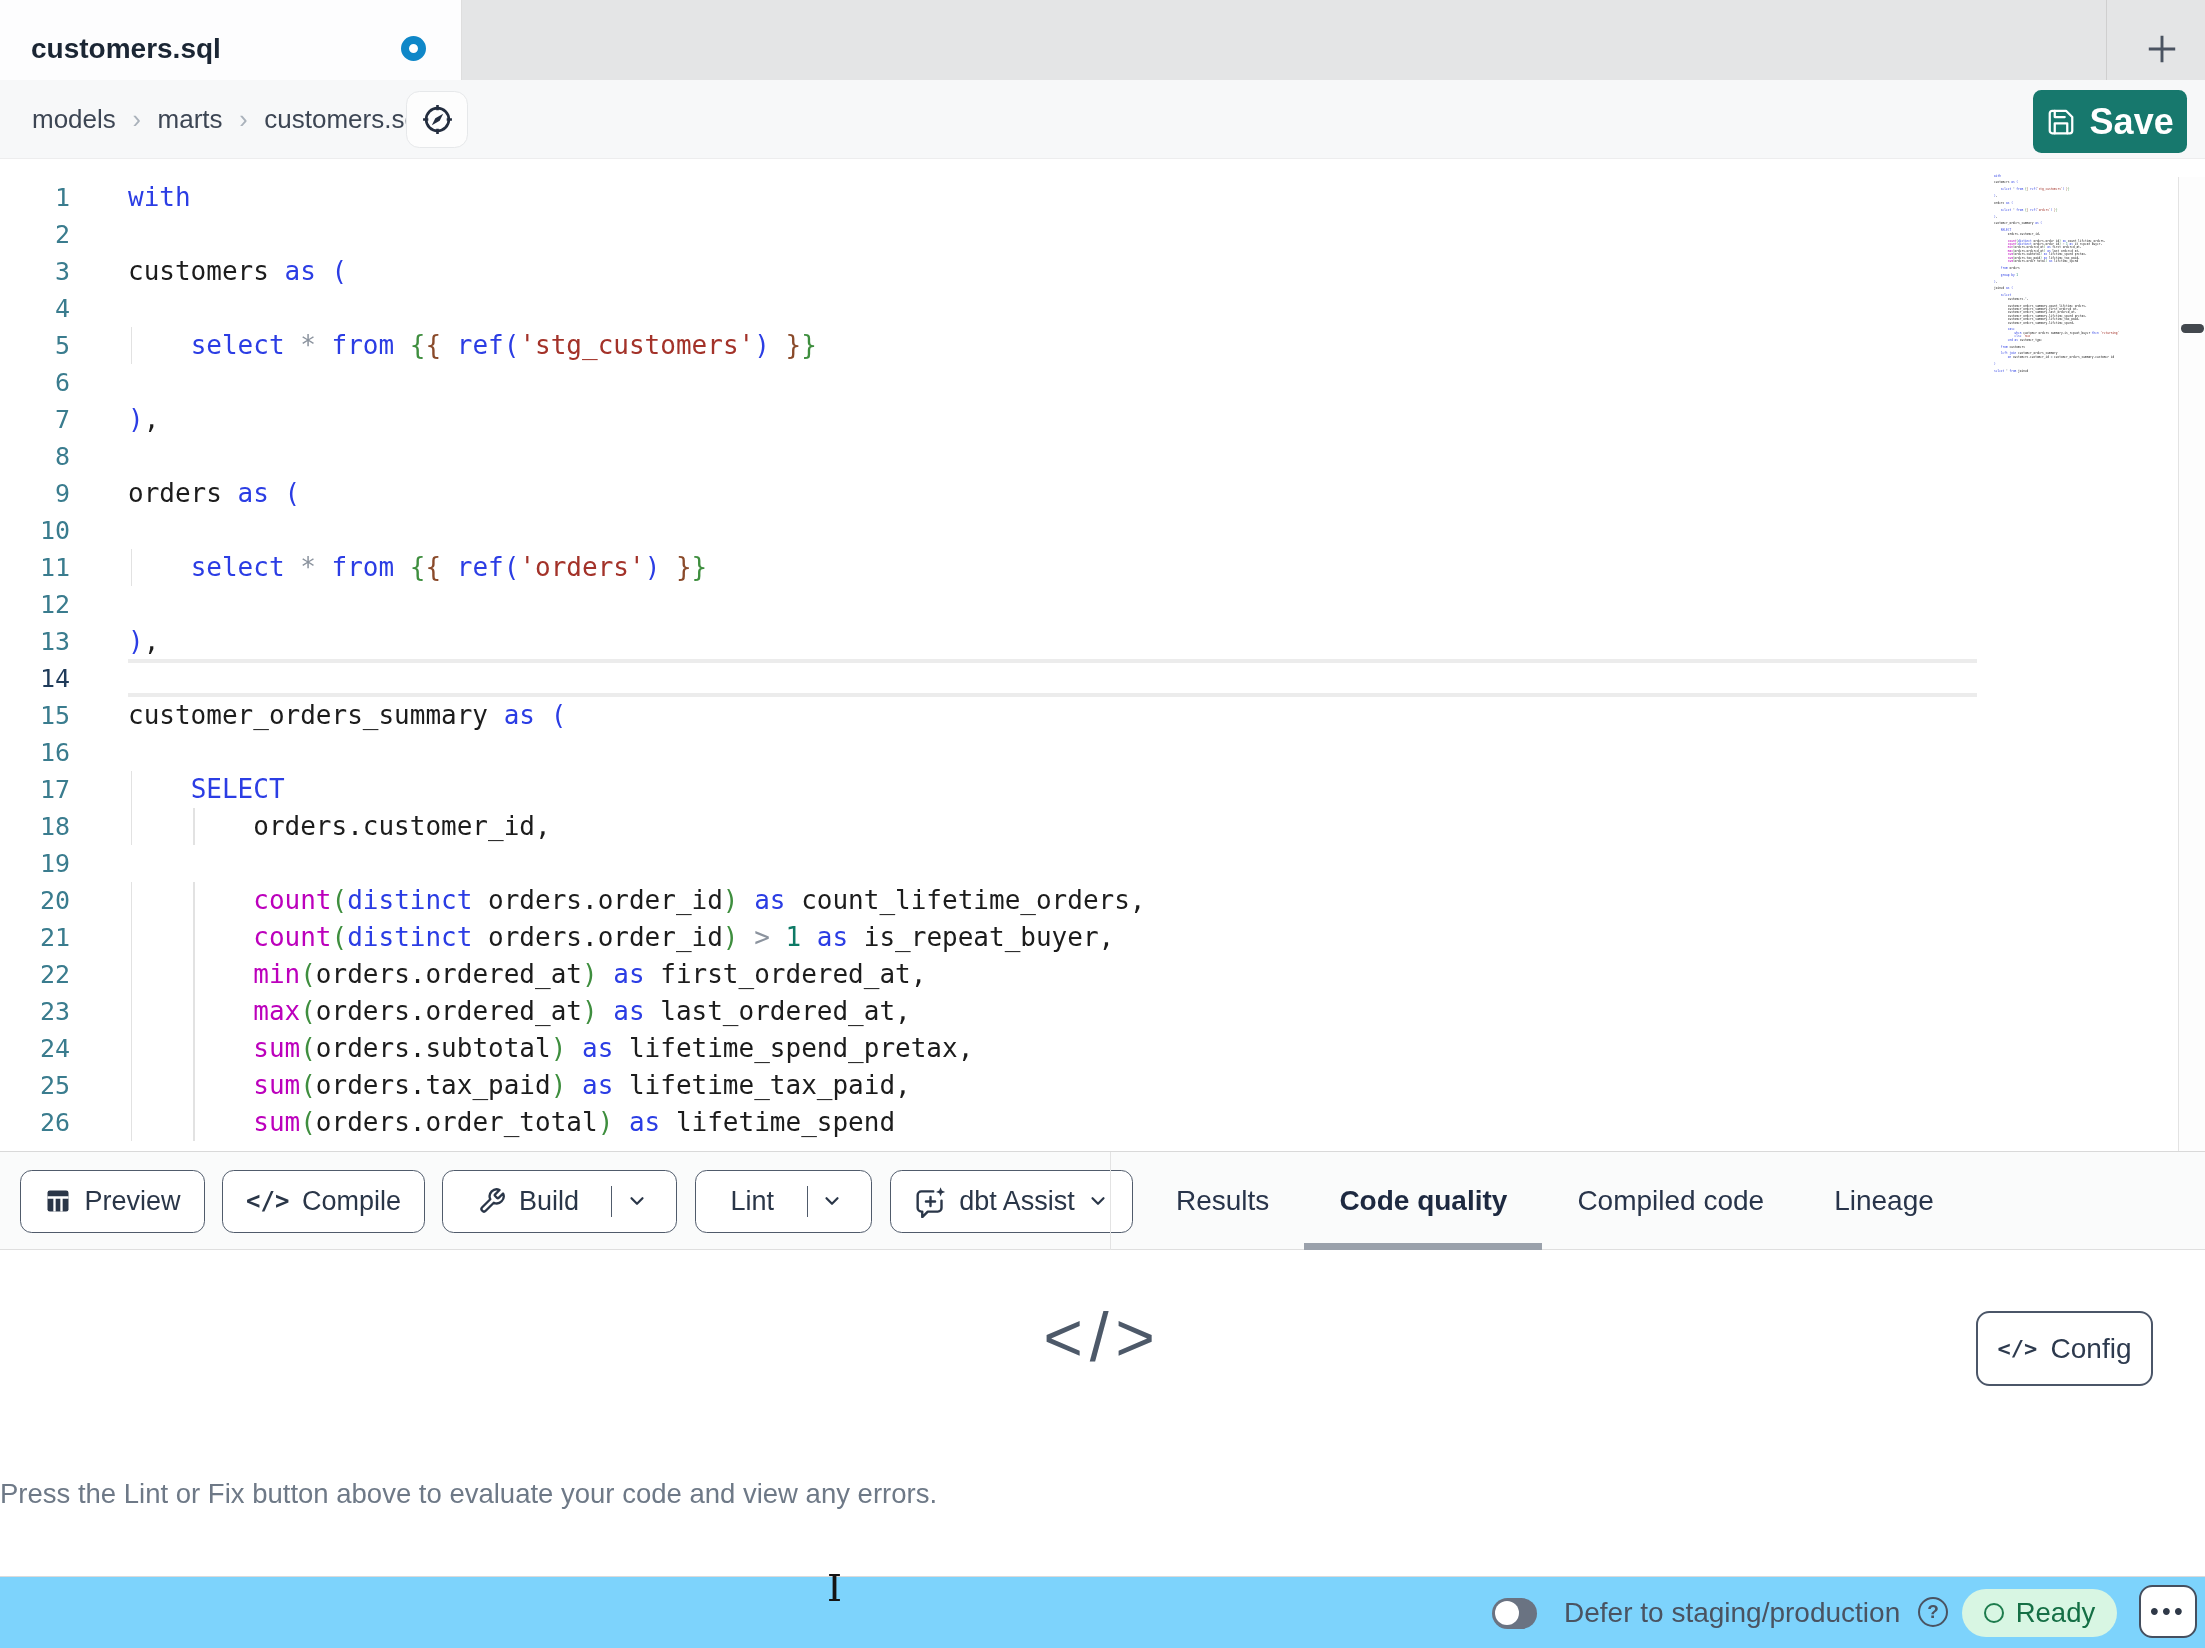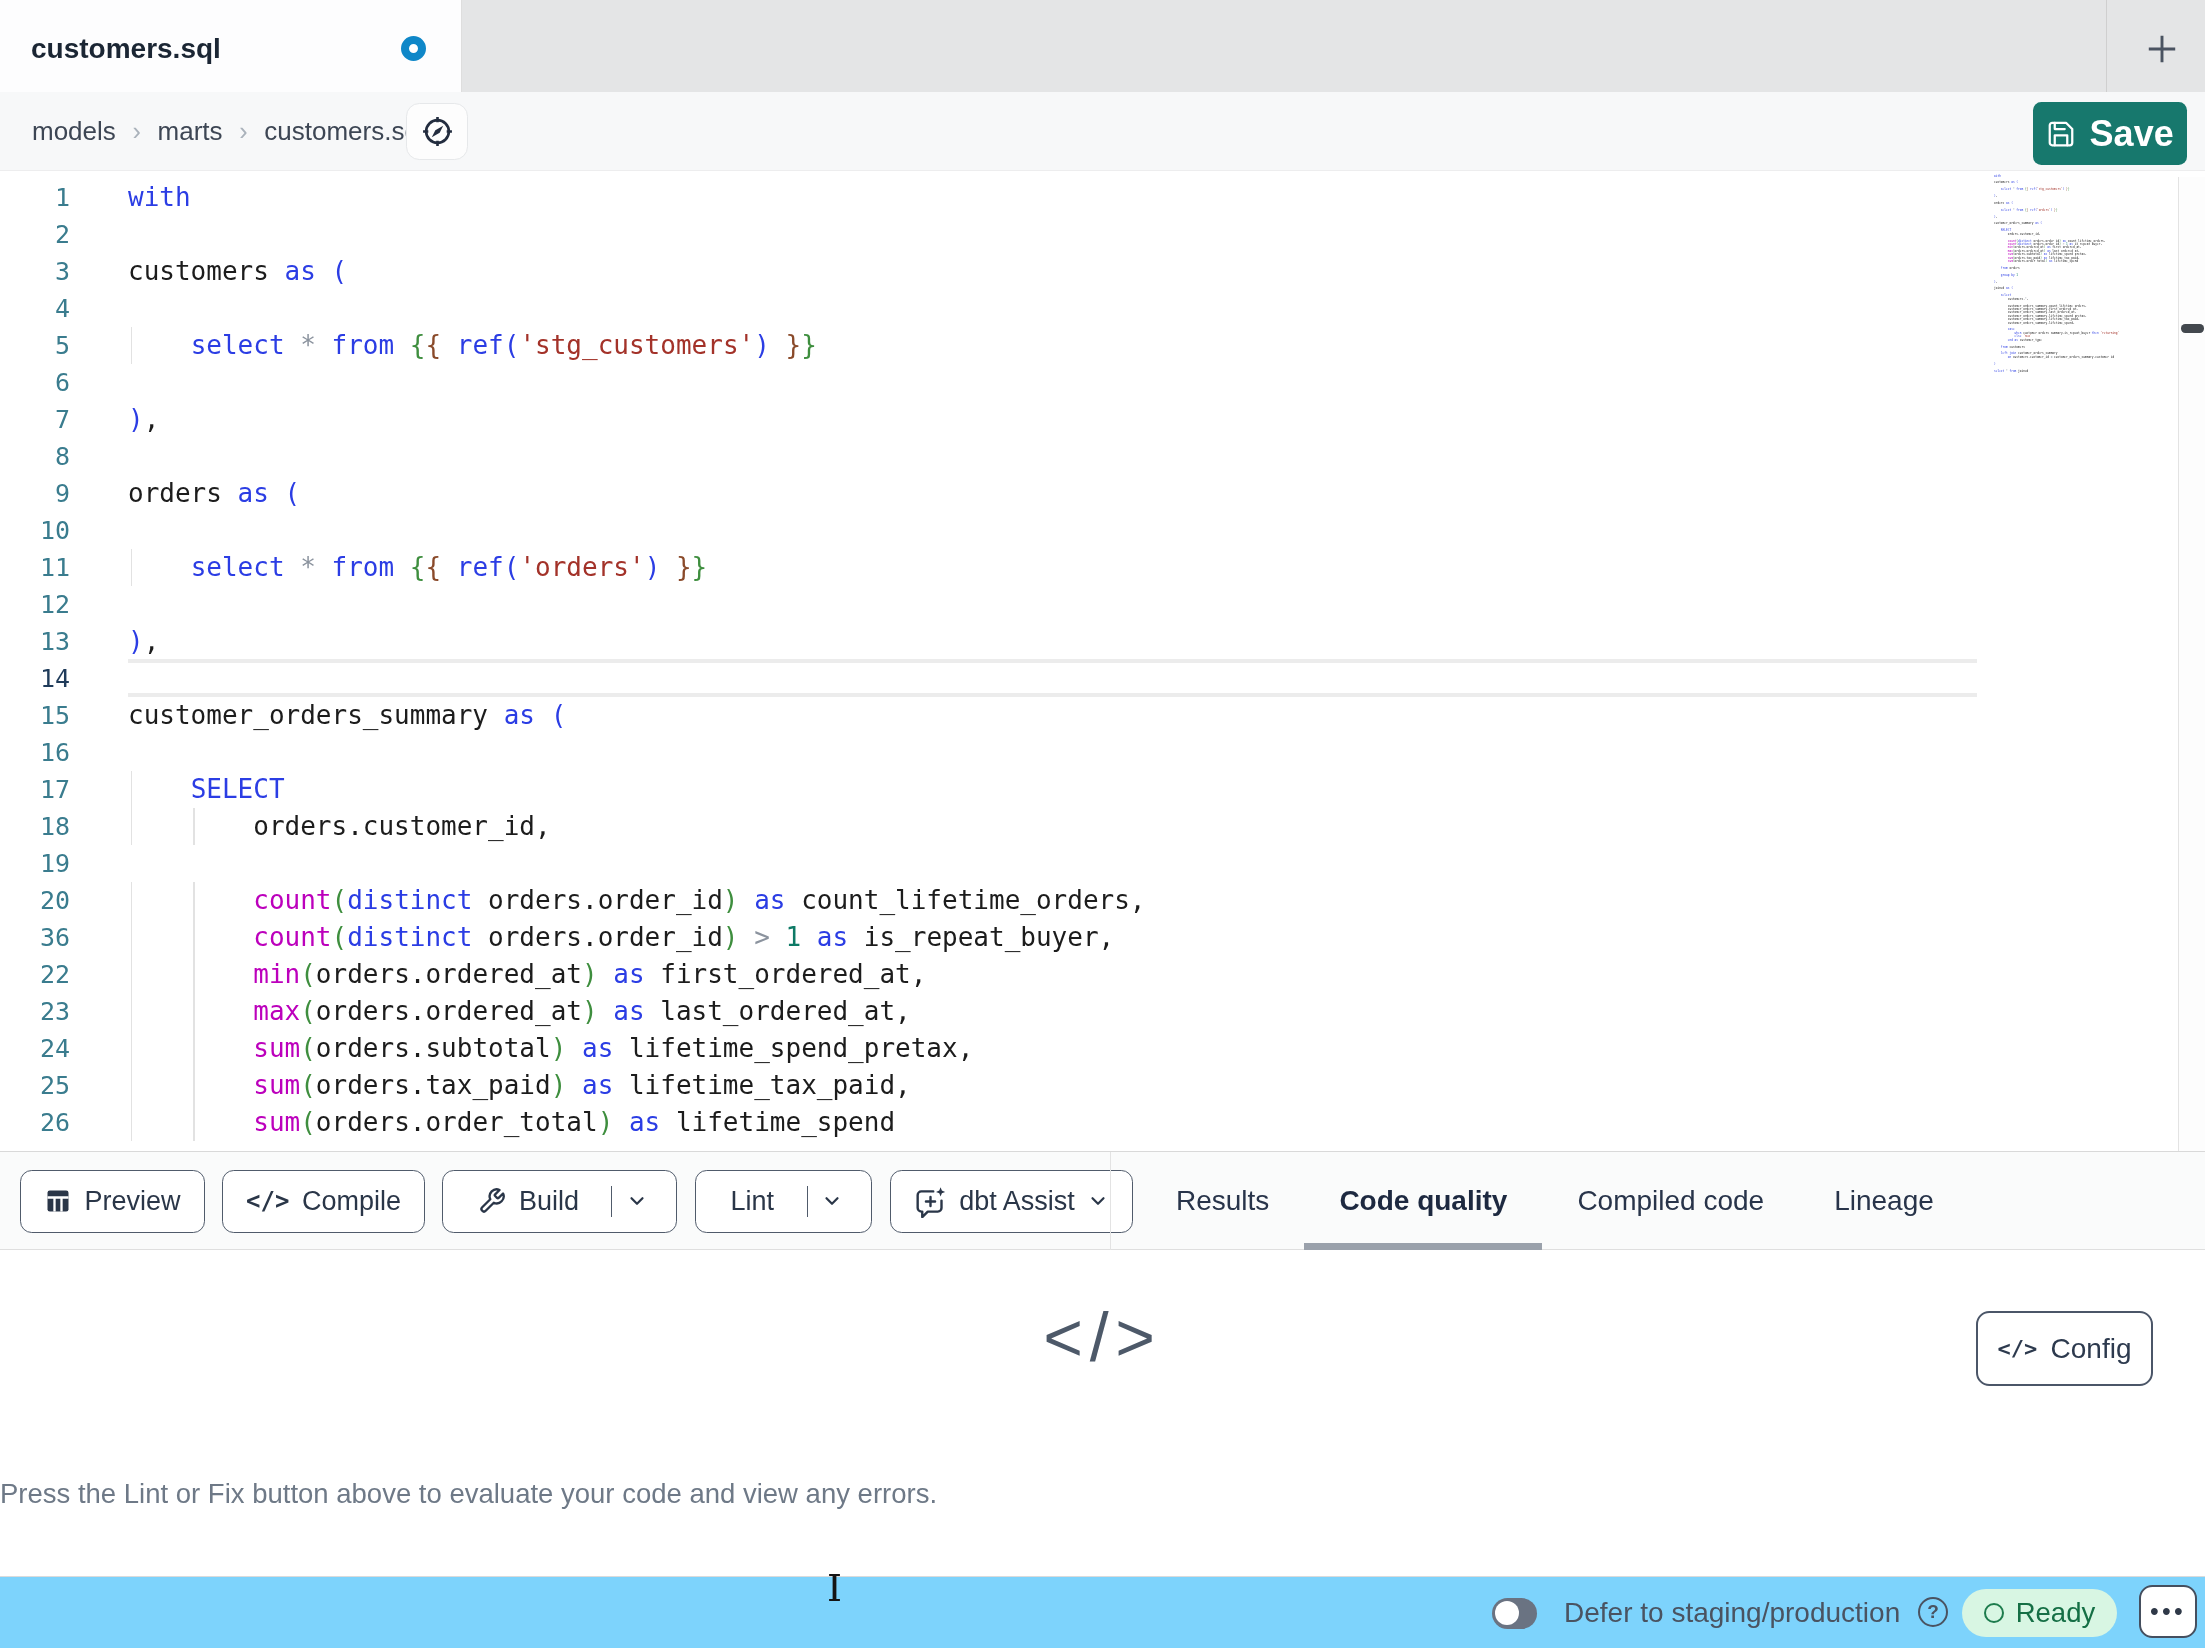--- a/index.html
+++ b/index.html
@@ -8,21 +8,21 @@
 
   
   .tabstrip{position:absolute;left:0;top:0;width:2205px;height:97px;background:#e4e5e6;border-bottom:0.8px solid #dcdcdc;box-sizing:border-box;}
   .tab{position:absolute;left:0;top:0;width:462px;height:97px;background:#fdfdfe;border-right:0.8px solid #dedede;box-sizing:border-box;display:flex;align-items:center;justify-content:space-between;padding:0 35px 0 31px;cursor:pointer;}
   .tab-label{font-size:28px;font-weight:700;color:#1b2634;}
   .unsaved-dot{width:25px;height:25px;border-radius:50%;border:8.3px solid #0f87c8;background:#ffffff;box-sizing:border-box;}
   .ts-divider{position:absolute;left:2106px;top:0;width:0.8px;height:96px;background:#cfcfcf;}
   .new-tab{position:absolute;left:2134px;top:21px;width:55px;height:55px;background:none;border:none;display:flex;align-items:center;justify-content:center;cursor:pointer;padding:0;}
 
   
-  .crumbrow{position:absolute;left:0;top:92px;width:2205px;height:79px;background:#f7f8f9;border-bottom:0.8px solid #ededee;box-sizing:border-box;}
+  .crumbrow{position:absolute;left:0;top:80px;width:2205px;height:79px;background:#f7f8f9;border-bottom:0.8px solid #ededee;box-sizing:border-box;}
   .crumbs{position:absolute;left:32px;top:0;height:79px;display:flex;align-items:center;gap:16.7px;}
   .crumb{font-size:26px;color:#3d4654;cursor:pointer;}
   .crumb-sep{color:#aab2bb;font-size:25px;}
   .compass-btn{position:absolute;left:406px;top:11px;width:62px;height:57px;border:0.8px solid #e6e8ea;border-radius:13.3px;background:#fdfdfd;display:flex;align-items:center;justify-content:center;cursor:pointer;}
   .save-btn{position:absolute;left:2033px;top:10px;width:154px;height:63px;background:#17786d;border:none;border-radius:8.3px;color:#ffffff;font-size:36px;font-weight:600;font-family:inherit;display:flex;align-items:center;justify-content:center;gap:13.3px;cursor:pointer;}
 
   
   .editor{position:absolute;left:0;top:177px;width:2205px;height:974px;background:#ffffff;overflow:hidden;}
   #code-lines{position:absolute;left:0;top:1.7px;right:0;}
   .code-row{position:relative;height:37px;font-family:"DejaVu Sans Mono",monospace;}
@@ -202,21 +202,21 @@
         </div>
         <div class="code-row">
           <div class="ln">19</div>
           <div class="code-content"><span class="guide" style="left: 2.5px;"></span><span class="guide" style="left: 65px;"></span></div>
         </div>
         <div class="code-row">
           <div class="ln">20</div>
           <div class="code-content"><span class="guide" style="left: 2.5px;"></span><span class="guide" style="left: 65px;"></span><span class="tk-txt">        </span><span class="tk-fn">count</span><span class="tk-pg">(</span><span class="tk-kw">distinct</span><span class="tk-txt"> orders.order_id</span><span class="tk-pg">)</span><span class="tk-txt"> </span><span class="tk-kw">as</span><span class="tk-txt"> count_lifetime_orders,</span></div>
         </div>
         <div class="code-row">
-          <div class="ln">36</div>
+          <div class="ln">21</div>
           <div class="code-content"><span class="guide" style="left: 2.5px;"></span><span class="guide" style="left: 65px;"></span><span class="tk-txt">        </span><span class="tk-fn">count</span><span class="tk-pg">(</span><span class="tk-kw">distinct</span><span class="tk-txt"> orders.order_id</span><span class="tk-pg">)</span><span class="tk-txt"> </span><span class="tk-op">&gt;</span><span class="tk-txt"> </span><span class="tk-num">1</span><span class="tk-txt"> </span><span class="tk-kw">as</span><span class="tk-txt"> is_repeat_buyer,</span></div>
         </div>
         <div class="code-row">
           <div class="ln">22</div>
           <div class="code-content"><span class="guide" style="left: 2.5px;"></span><span class="guide" style="left: 65px;"></span><span class="tk-txt">        </span><span class="tk-fn">min</span><span class="tk-pg">(</span><span class="tk-txt">orders.ordered_at</span><span class="tk-pg">)</span><span class="tk-txt"> </span><span class="tk-kw">as</span><span class="tk-txt"> first_ordered_at,</span></div>
         </div>
         <div class="code-row">
           <div class="ln">23</div>
           <div class="code-content"><span class="guide" style="left: 2.5px;"></span><span class="guide" style="left: 65px;"></span><span class="tk-txt">        </span><span class="tk-fn">max</span><span class="tk-pg">(</span><span class="tk-txt">orders.ordered_at</span><span class="tk-pg">)</span><span class="tk-txt"> </span><span class="tk-kw">as</span><span class="tk-txt"> last_ordered_at,</span></div>
         </div>

